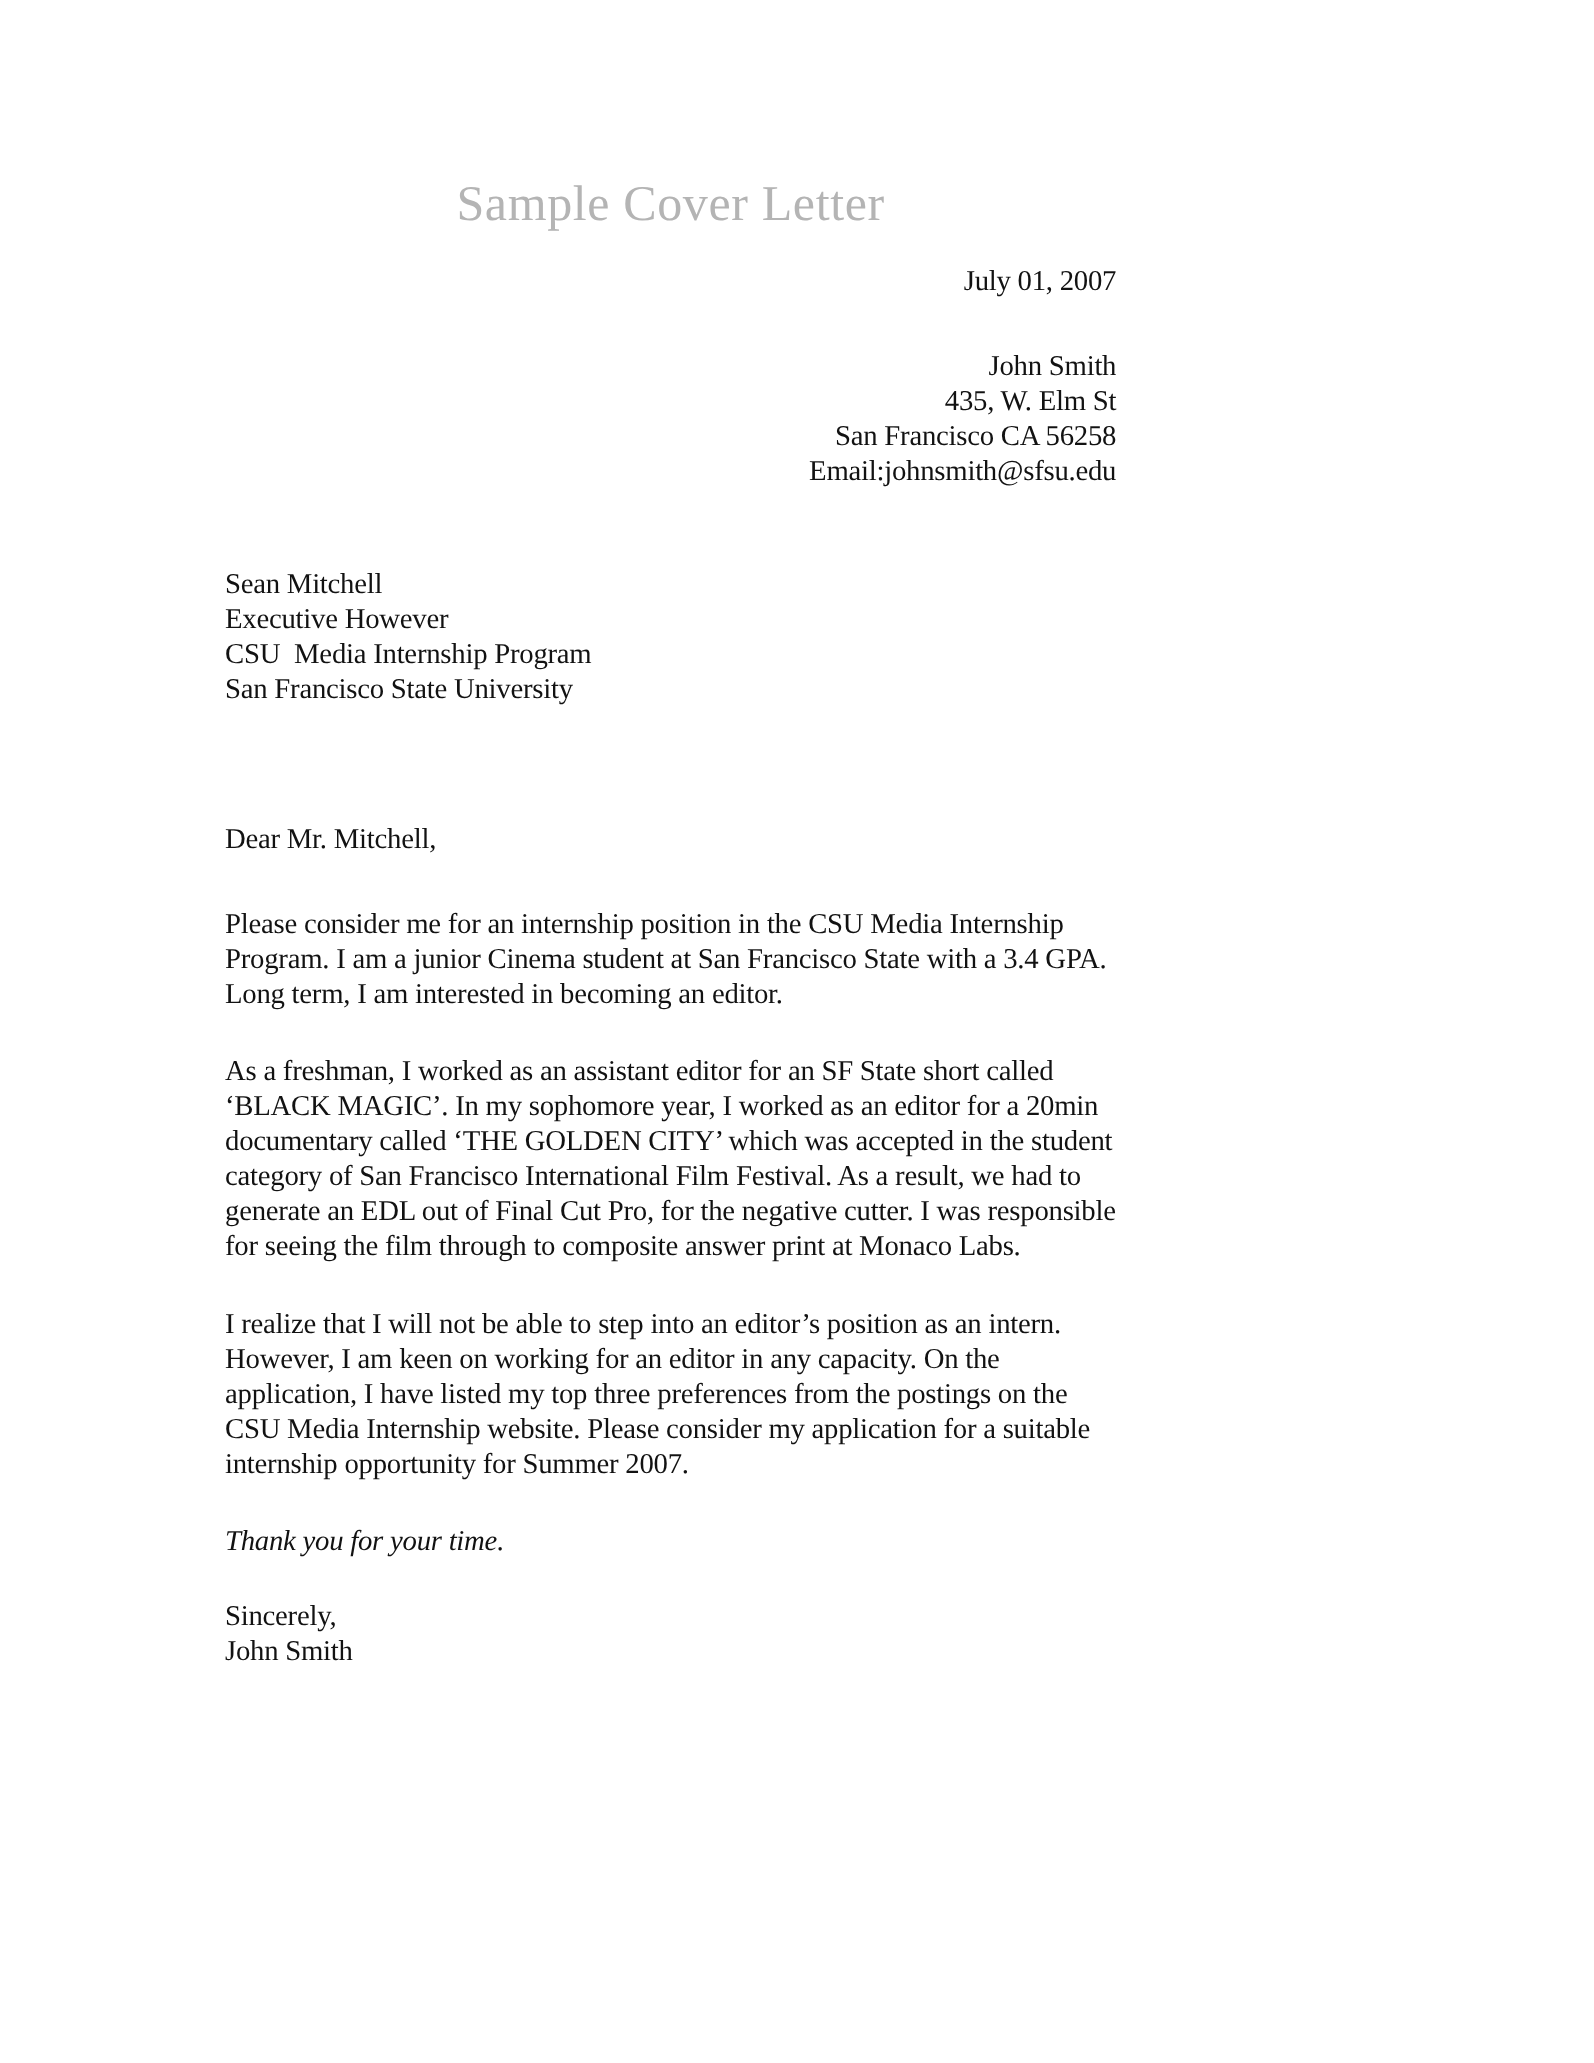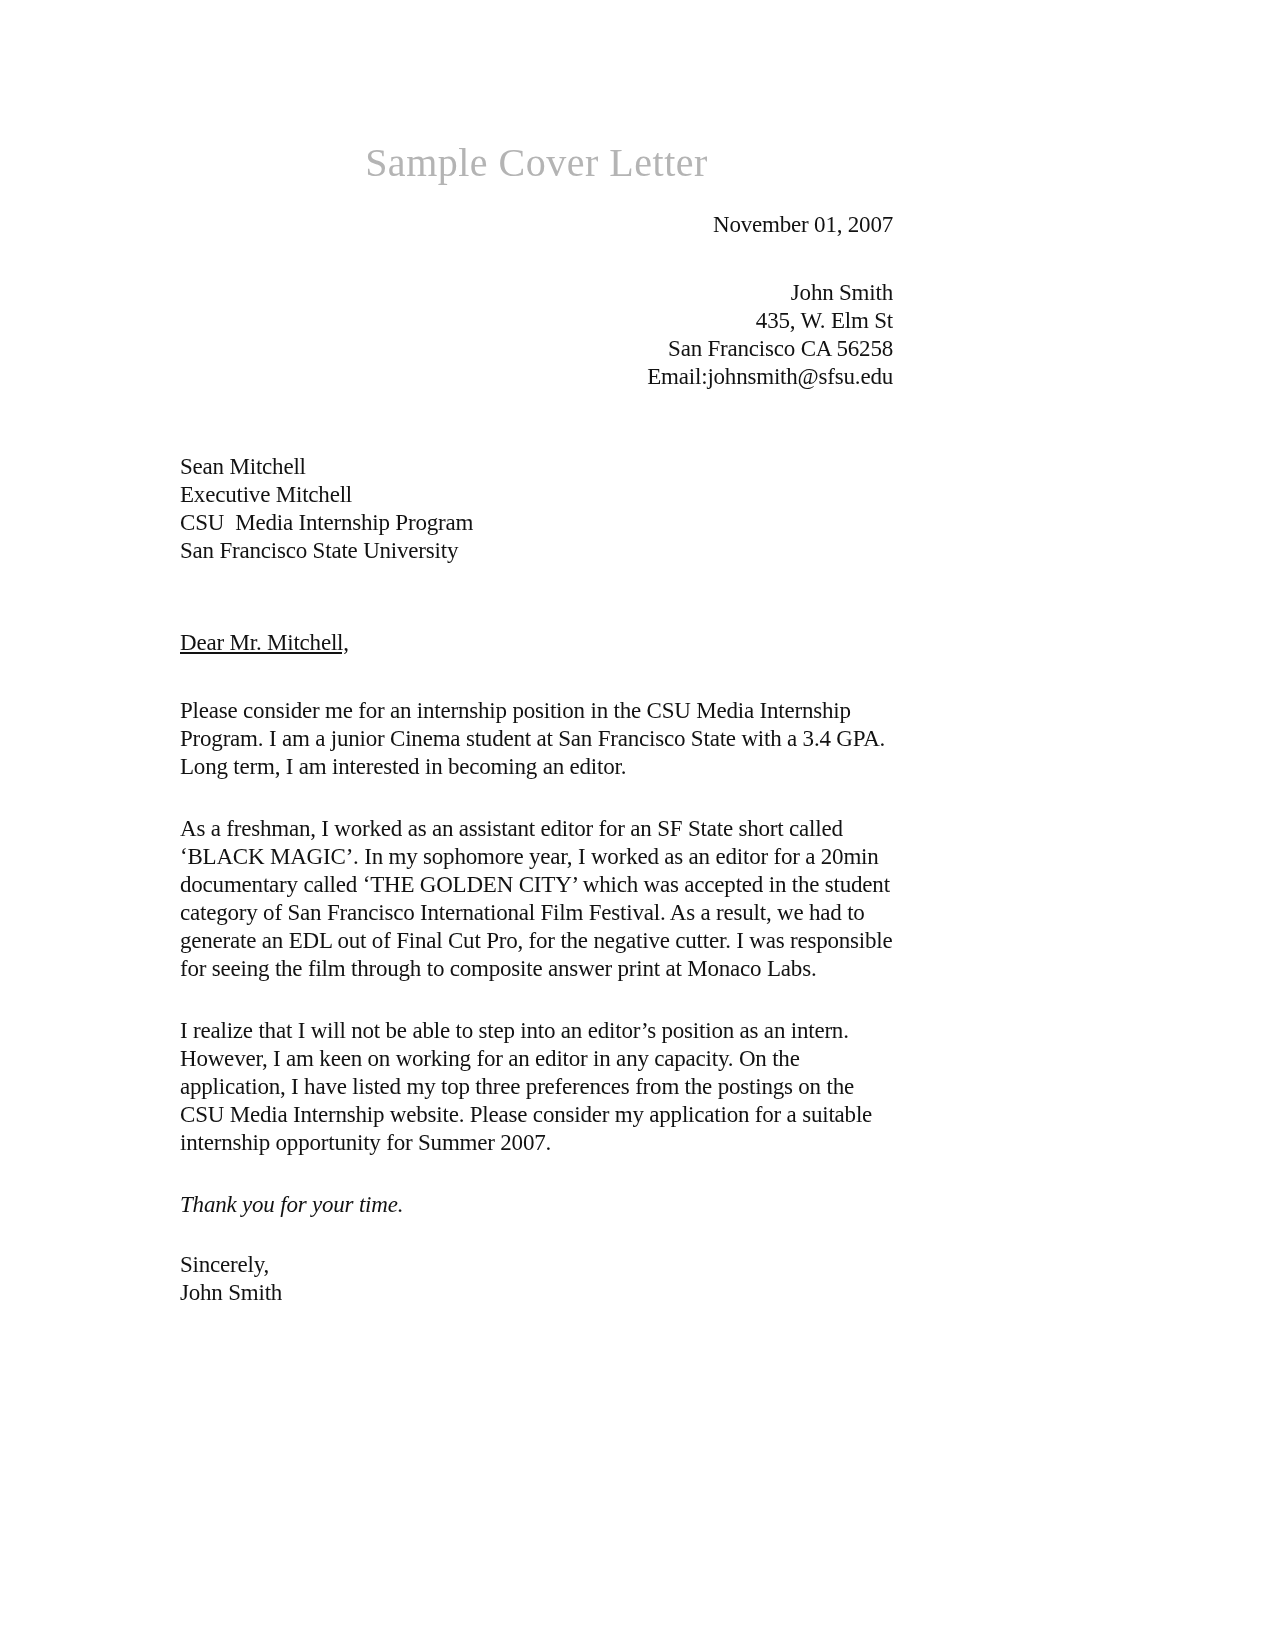--- a/index.html
+++ b/index.html
@@ -44,24 +44,23 @@
   }
   .recipient-block {
     margin-top: 62px;
     text-align: left;
     line-height: 28px;
   }
   .addr-line {
     white-space: pre-wrap;
   }
   .salutation {
-    margin-top: 64px;
+    margin-top: 92px;
     line-height: 28px;
     white-space: pre-wrap;
-    text-decoration: underline;
   }
   .para {
     margin: 40px 0 0 0;
     line-height: 28px;
     text-align: left;
     white-space: pre-wrap;
   }
   .para + .para {
     margin-top: 34px;
   }
@@ -76,32 +75,32 @@
     line-height: 28px;
   }
 </style>
 </head>
 <body>
 
 <div class="page">
 
   <h1 class="doc-title">Sample Cover Letter</h1>
 
-  <div class="date-line">November 01, 2007</div>
+  <div class="date-line">July 01, 2007</div>
 
   <div class="sender-block">
     <div class="addr-line">John Smith</div>
     <div class="addr-line">435, W. Elm St</div>
     <div class="addr-line">San Francisco CA 56258</div>
     <div class="addr-line">Email:johnsmith@sfsu.edu</div>
   </div>
 
   <div class="recipient-block">
     <div class="addr-line">Sean Mitchell</div>
-    <div class="addr-line">Executive Mitchell</div>
+    <div class="addr-line">Executive However</div>
     <div class="addr-line">CSU  Media Internship Program</div>
     <div class="addr-line">San Francisco State University</div>
   </div>
 
   <div class="salutation">Dear Mr. Mitchell,</div>
 
   <p class="para">Please consider me for an internship position in the CSU Media Internship Program. I am a junior Cinema student at San Francisco State with a 3.4 GPA. Long term, I am interested in becoming an editor.</p>
   <p class="para">As a freshman, I worked as an assistant editor for an SF State short called ‘BLACK MAGIC’. In my sophomore year, I worked as an editor for a 20min documentary called ‘THE GOLDEN CITY’ which was accepted in the student category of San Francisco International Film Festival. As a result, we had to generate an EDL out of Final Cut Pro, for the negative cutter. I was responsible for seeing the film through to composite answer print at Monaco Labs.</p>
   <p class="para">I realize that I will not be able to step into an editor’s position as an intern. However, I am keen on working for an editor in any capacity. On the application, I have listed my top three preferences from the postings on the CSU Media Internship website. Please consider my application for a suitable internship opportunity for Summer 2007.</p>
 

